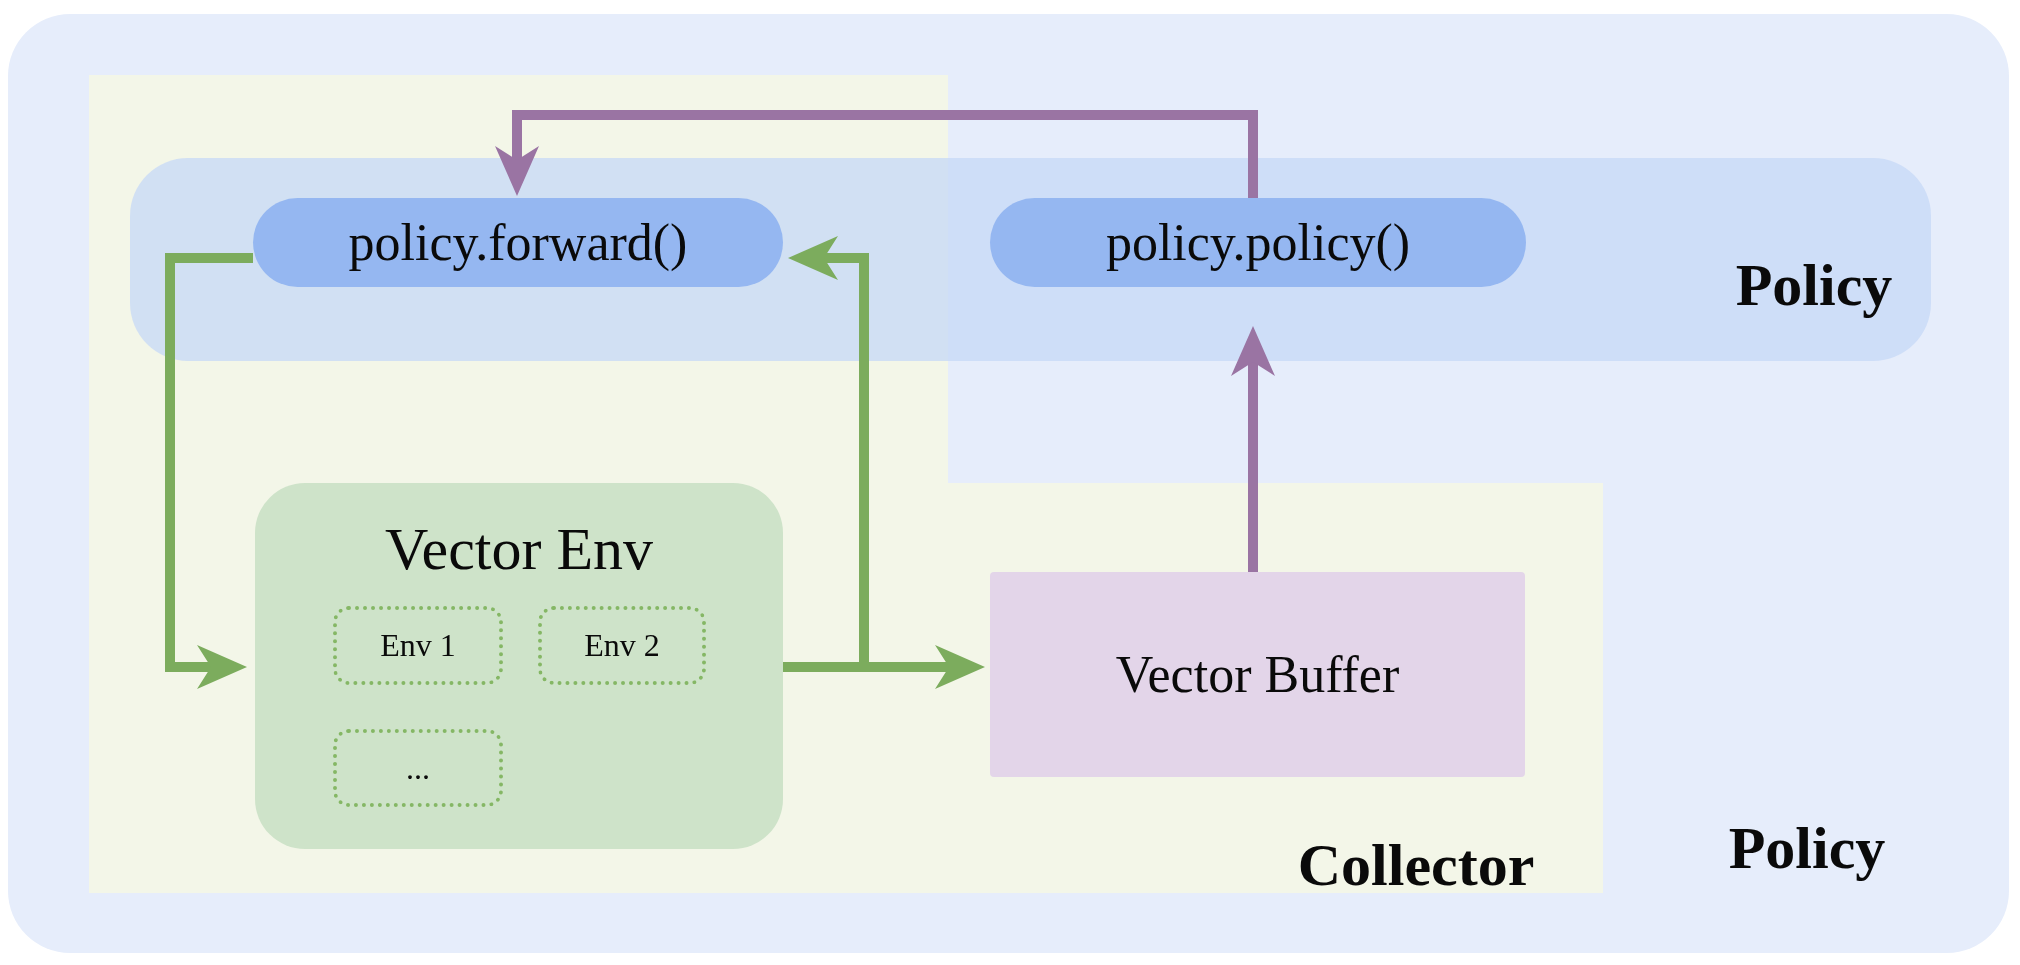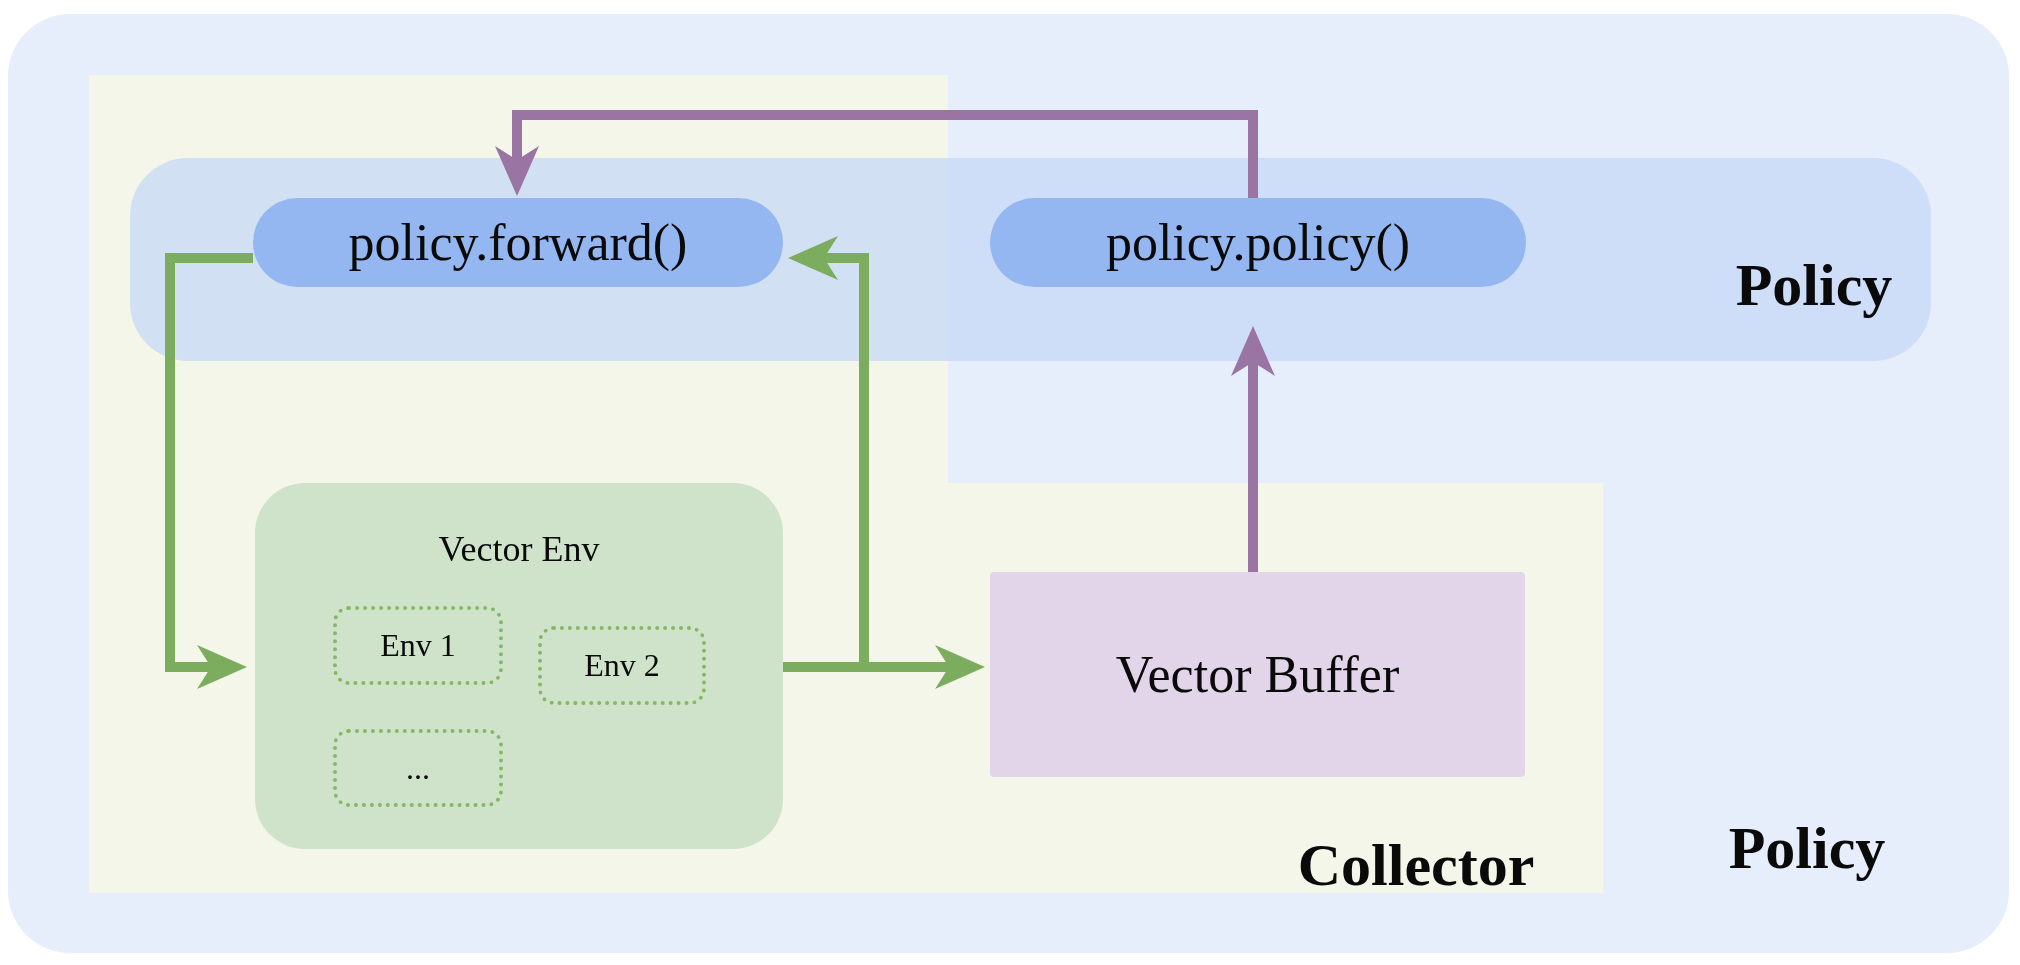--- a/index.html
+++ b/index.html
@@ -35,24 +35,24 @@
   .pill{height:89px;border-radius:61px;background:var(--c-pill_bg);font-size:52px;justify-content:center;}
   .pill-forward{left:253px;top:198px;width:530px;}
   .pill-update{left:990px;top:198px;width:536px;}
 
   .big-label{font-size:60px;font-weight:700;height:60px;line-height:60px;text-align:center;width:400px;}
   .policy-label{left:1624px;top:255px;width:380px;text-align:center;}
   .collector-label{left:1216px;top:835px;}
   .trainer-label{left:1607px;top:818px;}
 
   .vector-env{left:255px;top:483px;width:528px;height:366px;border-radius:50px;background:var(--c-vector_env_bg);}
-  .vector-env-title{left:255px;top:518px;width:528px;height:62px;line-height:62px;text-align:center;font-size:36px;}
+  .vector-env-title{left:255px;top:518px;width:528px;height:62px;line-height:62px;text-align:center;font-size:60px;}
   .env-cell{border:4px dotted var(--c-env_dotted_border);border-radius:16px;font-size:32px;background:transparent;}
   .env-1{left:333px;top:606px;width:170px;height:79px;}
-  .env-2{left:538px;top:626px;width:168px;height:79px;}
+  .env-2{left:538px;top:606px;width:168px;height:79px;}
   .env-dots{left:333px;top:729px;width:170px;height:78px;}
   .env-n{left:538px;top:729px;width:168px;height:78px;}
 
   .vector-buffer{left:990px;top:572px;width:535px;height:205px;border-radius:4px;background:var(--c-vector_buffer_bg);font-size:52px;}
 
   .arrows{left:0;top:0;width:2020px;height:965px;pointer-events:none;}
   .arrow-green{stroke:var(--c-arrow_green);stroke-width:10;fill:none;stroke-linejoin:miter;}
   .arrow-purple{stroke:var(--c-arrow_purple);stroke-width:10;fill:none;stroke-linejoin:miter;}
   .head-green{fill:var(--c-arrow_green);}
   .head-purple{fill:var(--c-arrow_purple);}

